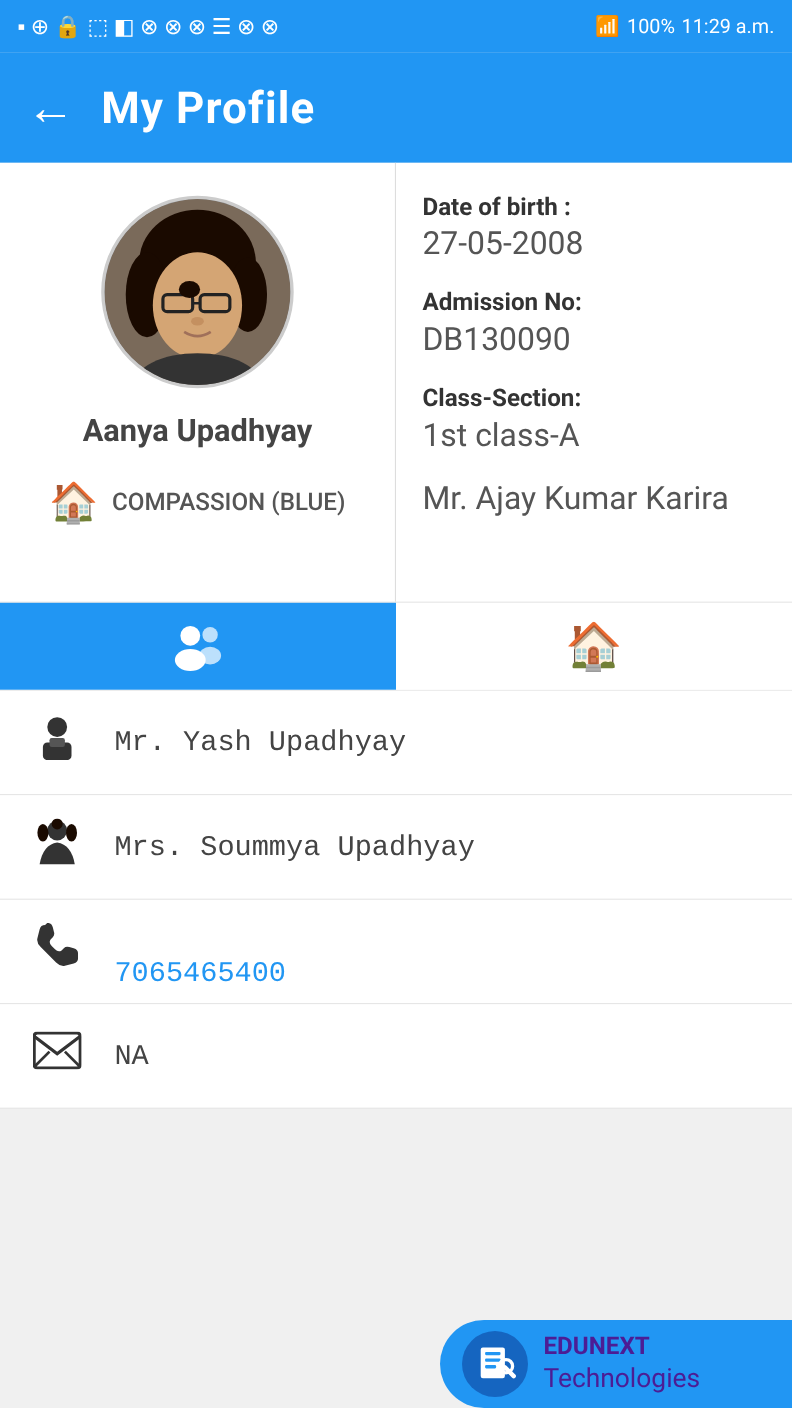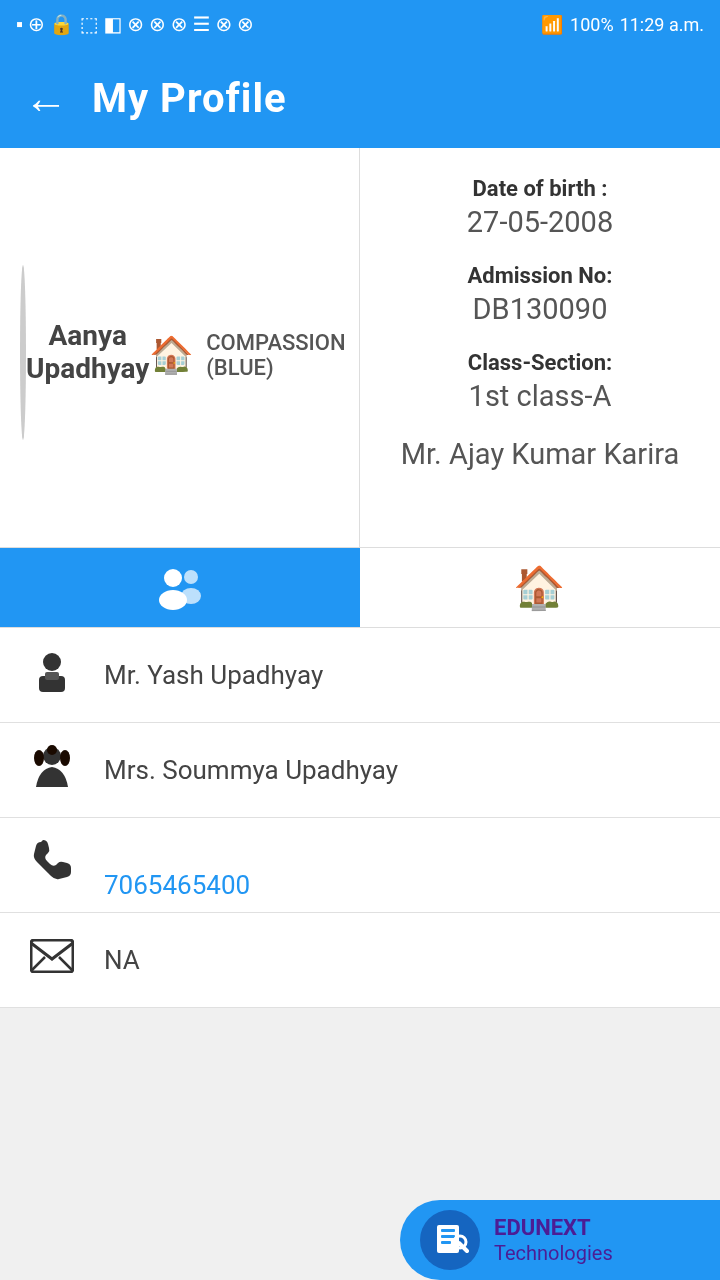--- a/index.html
+++ b/index.html
@@ -65,21 +65,21 @@
       width: 720px;
       background: white;
       border-bottom: 1px solid #ddd;
       min-height: 400px;
     }
 
     
     .profile-left {
       width: 360px;
       display: flex;
-      flex-direction: row;
+      flex-direction: column;
       align-items: center;
       padding: 30px 20px 20px;
       border-right: 1px solid #ddd;
     }
     .avatar-container {
       width: 175px;
       height: 175px;
       border-radius: 50%;
       overflow: hidden;
       border: 3px solid #ccc;
@@ -112,21 +112,20 @@
       font-weight: 500;
     }
 
     
     .profile-right {
       width: 360px;
       padding: 28px 24px;
       display: flex;
       flex-direction: column;
       gap: 24px;
-      text-align: center;
     }
     .info-item {}
     .info-label {
       font-size: 22px;
       font-weight: bold;
       color: #333;
       margin-bottom: 4px;
     }
     .info-value {
       font-size: 29px;
@@ -165,20 +164,21 @@
     }
     .list-item {
       width: 720px;
       height: 95px;
       display: flex;
       align-items: center;
       padding: 0 28px;
       gap: 28px;
       border-bottom: 1px solid #e0e0e0;
       background: white;
+      font-family: Liberation Mono, monospace;
     }
     .list-icon {
       font-size: 36px;
       color: #333;
       width: 48px;
       text-align: center;
     }
     .list-text {
       font-size: 26px;
       color: #444;
@@ -216,21 +216,21 @@
     }
     .brand-text {
       color: #4c1d95;
       line-height: 1.2;
     }
     .brand-name {
       font-size: 22px;
       font-weight: bold;
     }
     .brand-sub {
-      font-size: 20px;
+      font-size: 24px;
     }
 
     
     .empty-space {
       height: 300px;
       background: #f0f0f0;
     }
   </style>
 </head>
 <body>

